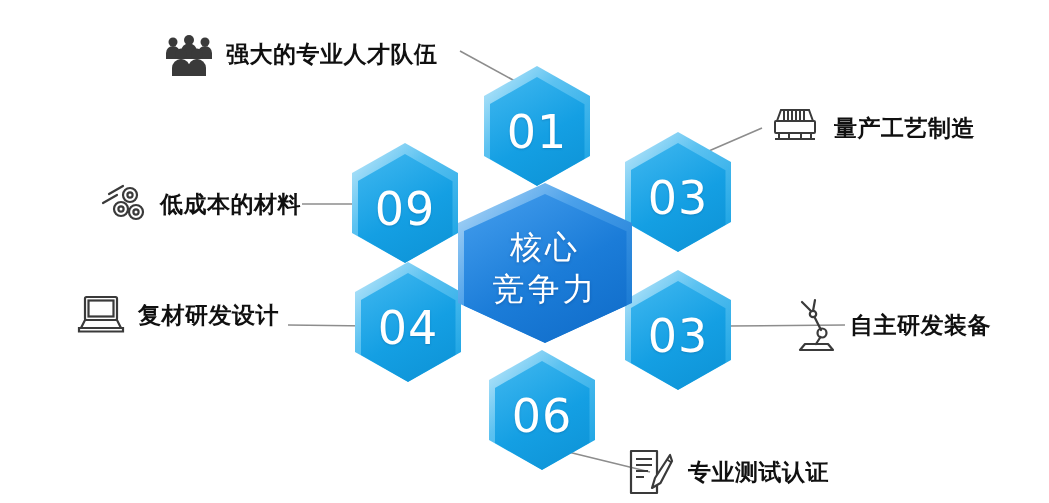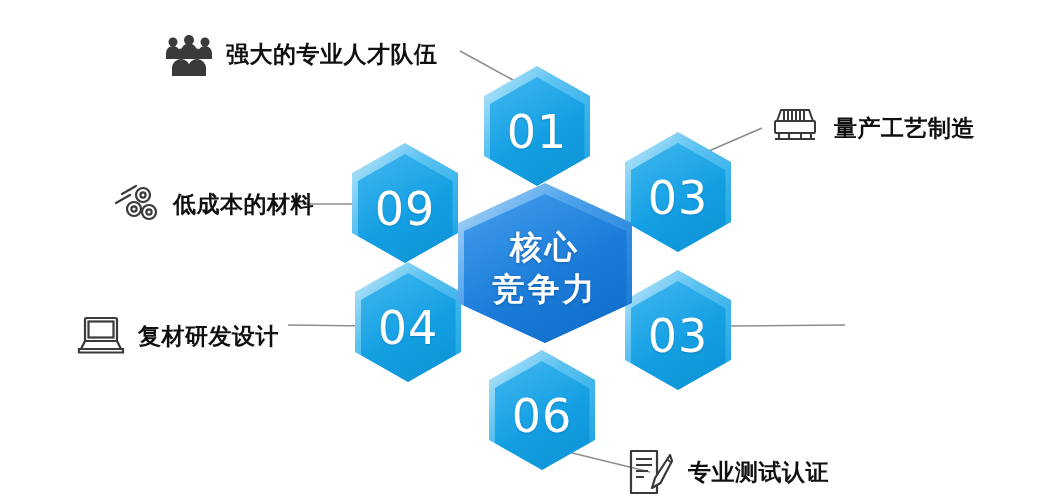--- a/index.html
+++ b/index.html
@@ -23,21 +23,21 @@
     display:flex;align-items:center;justify-content:center;
   }
   .outer.c{background:linear-gradient(135deg,#b9ddf8 0%,#4aa0ea 40%,#1173cf 100%);}
   .inner.c{background:linear-gradient(150deg,#459fee 0%,#1b7cd8 55%,#0f6bc8 100%);}
   .num{
     color:#ffffff;font-size:46px;font-weight:400;letter-spacing:1px;
     font-family:"DejaVu Sans",sans-serif;
     text-shadow:0 1px 2px rgba(0,60,110,0.25);
   }
   .ctext{
-    color:#ffffff;font-size:32px;font-weight:700;letter-spacing:3px;
+    color:#ffffff;font-size:32px;font-weight:400;letter-spacing:3px;
     text-align:center;line-height:1.3;
     text-shadow:0 1px 3px rgba(0,50,110,0.35);
   }
 
   .hex-01{left:484px;top:66px;width:106px;height:120px;}
   .hex-02{left:352px;top:143px;width:106px;height:120px;}
   .hex-03{left:625px;top:132px;width:106px;height:120px;}
   .hex-04{left:355px;top:262px;width:106px;height:120px;}
   .hex-05{left:625px;top:270px;width:106px;height:120px;}
   .hex-06{left:489px;top:350px;width:106px;height:120px;}
@@ -46,23 +46,23 @@
   
   .label{
     position:absolute;z-index:3;display:flex;align-items:center;gap:12px;
   }
   .ltext{
     font-size:23px;font-weight:700;color:#101010;letter-spacing:0.5px;white-space:nowrap;text-align:center;
   }
   .icon{display:flex;align-items:center;justify-content:center;flex:0 0 auto;}
 
   .label-01{left:164px;top:30px;height:48px;}
-  .label-02{left:113px;top:180px;height:48px;}
+  .label-02{left:100px;top:180px;height:48px;}
   .label-03{left:764px;top:103px;height:50px;}
-  .label-04{left:76px;top:312px;height:48px;gap:12px;}
+  .label-04{left:76px;top:291px;height:48px;gap:12px;}
   .label-05{left:790px;top:296px;height:58px;}
   .label-06{left:626px;top:448px;height:48px;font-family:Liberation Mono, monospace;}
 </style>
 </head>
 <body>
 
 <div class="stage">
 
   <svg class="lines" width="1049" height="503" viewBox="0 0 1049 503">
     <g stroke="#8d8d8d" stroke-width="1.6" fill="none">
@@ -194,20 +194,36 @@
           <rect x="9" y="3" width="32" height="23" rx="1.5"></rect>
           <rect x="12.5" y="6.5" width="25" height="16"></rect>
           <path d="M5 34 L9 26 H41 L45 34"></path>
           <path d="M3 34 H47 v3.5 H3 z"></path>
         </g>
       </svg>
     </span>
     <span class="ltext">复材研发设计</span>
   </div>
 
+  <div class="label label-05">
+    <span class="icon">
+      <svg width="48" height="56" viewBox="0 0 48 56">
+        <g fill="none" stroke="#3a3a3a" stroke-width="2.2" stroke-linecap="round" stroke-linejoin="round">
+          <path d="M12 5 l9 9"></path>
+            <path d="M25 3 l-2 11"></path>
+          <circle cx="23" cy="17" r="3.2"></circle>
+          <path d="M24.5 20 L31 33"></path>
+          <circle cx="32" cy="36" r="4.5"></circle>
+          <path d="M30.5 40 L26 47"></path>
+          <path d="M15 47 h23 l5 6 H10 z"></path>
+        </g>
+      </svg>
+    </span>
+    <span class="ltext">自主研发装备</span>
+  </div>
 
   <div class="label label-06">
     <span class="icon">
       <svg width="50" height="48" viewBox="0 0 50 48">
         <g fill="none" stroke="#3a3a3a" stroke-width="2.2" stroke-linejoin="round">
           <rect x="5" y="3" width="26" height="42"></rect>
           <path d="M10 11 h16 M10 17 h16 M10 23 h12 M10 29 h8"></path>
           <path d="M44 7 L29 30 l-3 10 8.5 -5 L46 13 z" fill="#ffffff"></path>
           <path d="M41 11.5 l4.5 3" stroke-width="1.6"></path>
         </g>

